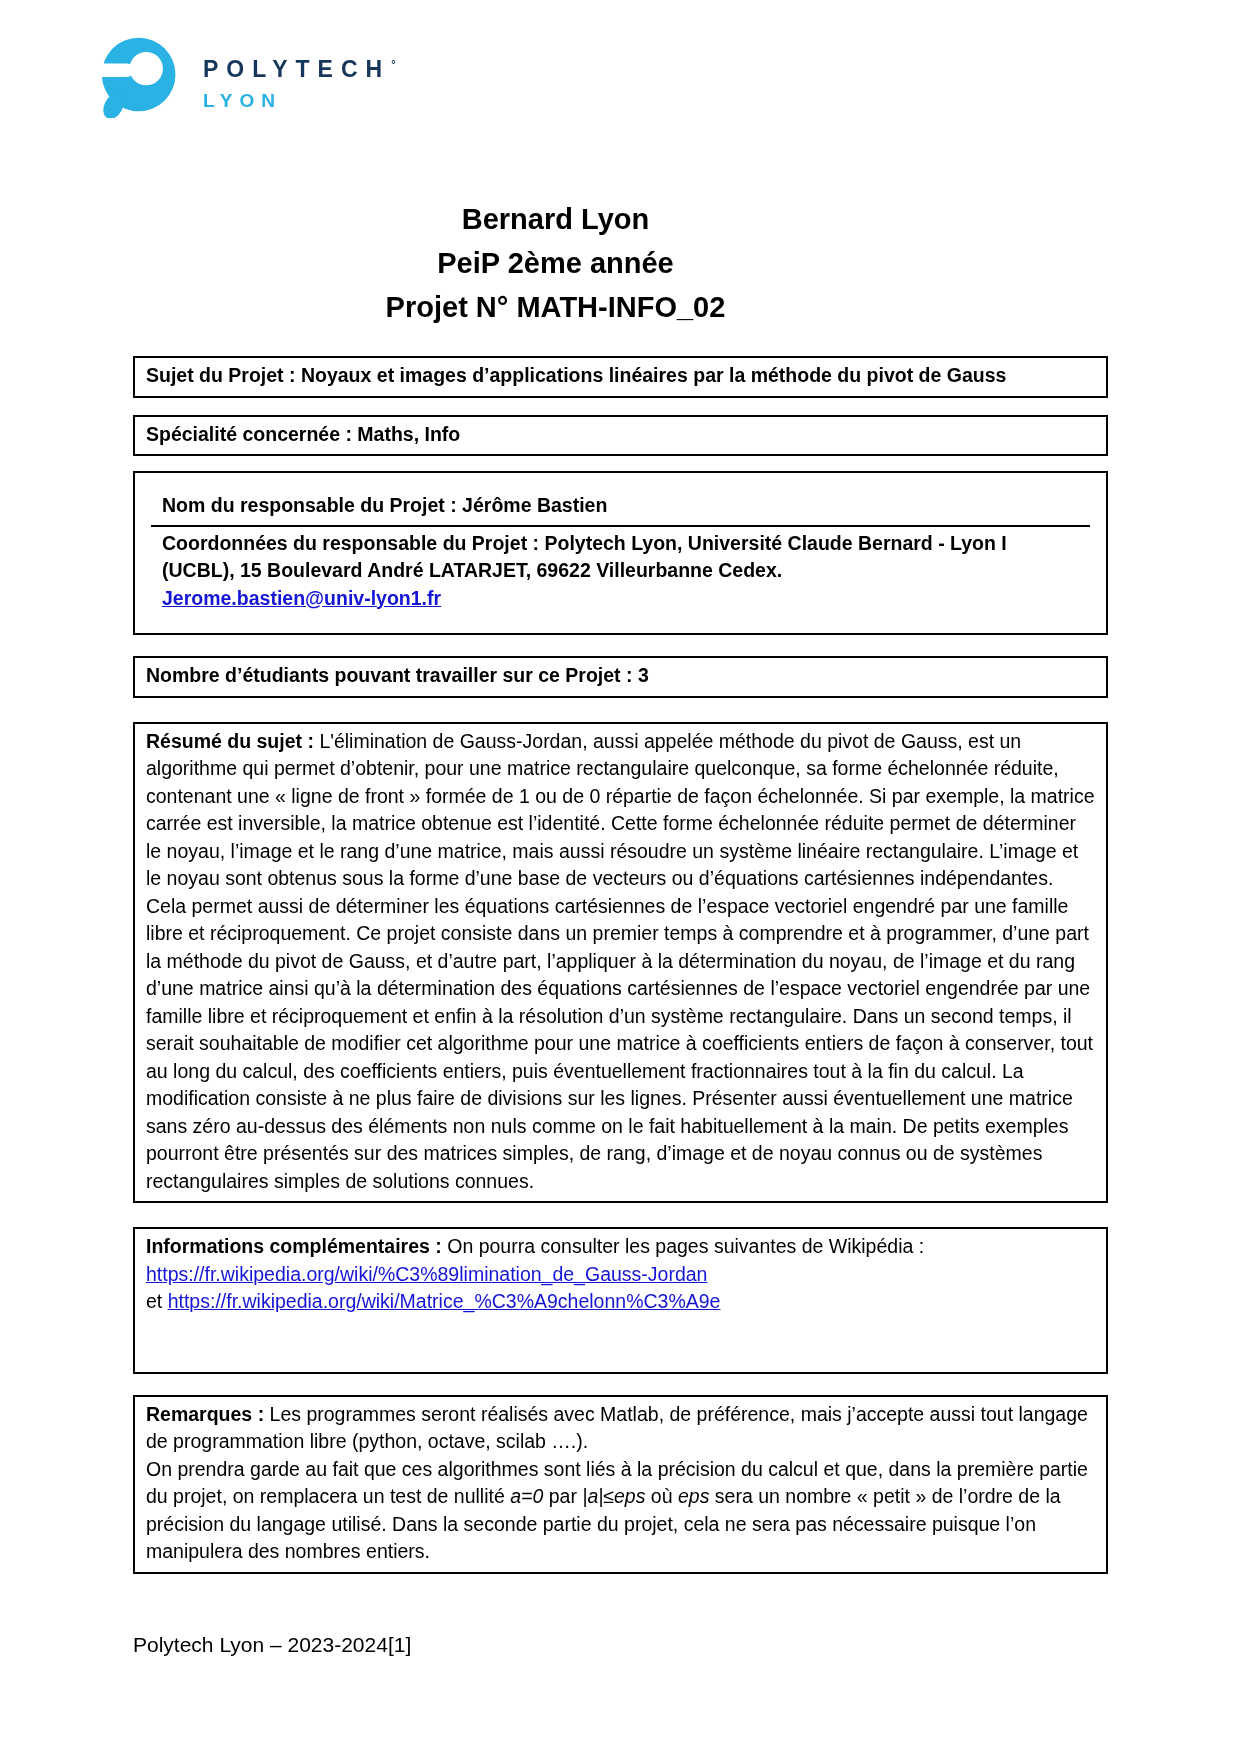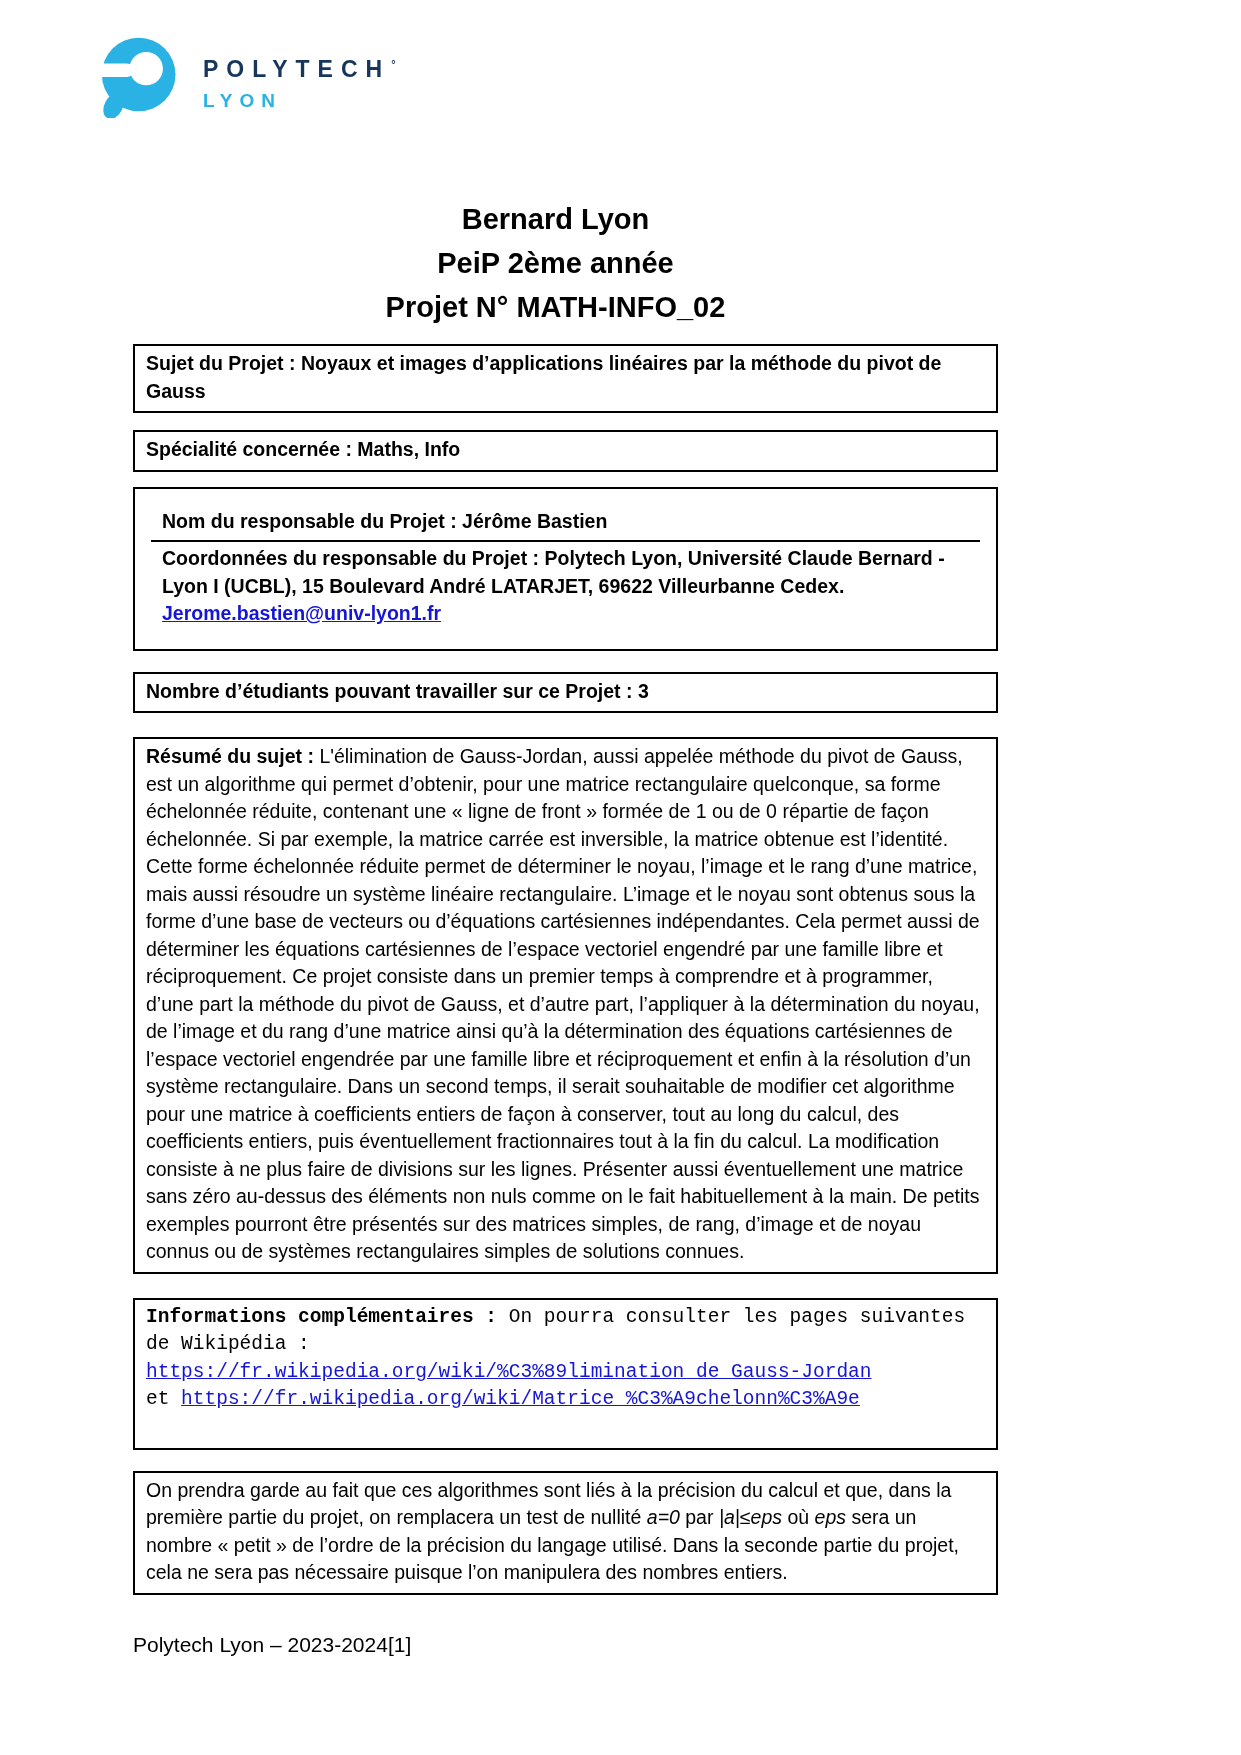--- a/index.html
+++ b/index.html
@@ -21,35 +21,35 @@
   .city{color:var(--logo-cyan,#29b2e3);font-weight:bold;font-size:19px;letter-spacing:7px;margin-top:7px;}
 
   
   .doc-title{
     position:absolute;top:178px;left:133px;width:975px;box-sizing:border-box;
     padding-right:130px;text-align:center;
     font-size:29px;font-weight:bold;line-height:44px;
   }
 
   
-  .content{position:absolute;top:344px;left:133px;width:865px;}
+  .content{position:absolute;top:356px;left:133px;width:975px;}
   .box{
     box-sizing:border-box;border:2px solid var(--border,#000);
     font-size:19.5px;line-height:27.5px;
     padding:4px 11px 6px 11px;
   }
   .box p{margin:0;}
   .box.no-pad{padding:16px;}
   .box .row{padding:3px 11px 5px 11px;}
   .box .row-sep{border-top:2px solid var(--border,#000);}
   .mb-s{margin-bottom:15px;}
   .mb-m{margin-bottom:17px;}
   .mb-l{margin-bottom:21px;}
   .mb-xl{margin-bottom:24px;}
-  .box.tall{padding-bottom:34px;font-family:Liberation Mono, monospace;}
+  .box.tall{padding-bottom:56px;}
   .box .para + .para{margin-top:0;}
 
   
   .footer{
     position:absolute;left:133px;right:148px;top:1632px;
     display:flex;justify-content:flex-start;
     font-size:21px;line-height:26px;
   }
 </style>
 </head>
@@ -95,20 +95,21 @@
 
   <section class="box mb-xl">
     <p><span class="b">Résumé du sujet : </span><span>L'élimination de Gauss-Jordan, aussi appelée méthode du pivot de Gauss, est un algorithme qui permet d’obtenir, pour une matrice rectangulaire quelconque, sa forme échelonnée réduite, contenant une « ligne de front » formée de 1 ou de 0 répartie de façon échelonnée. Si par exemple, la matrice carrée est inversible, la matrice obtenue est l’identité. Cette forme échelonnée réduite permet de déterminer le noyau, l’image et le rang d’une matrice, mais aussi résoudre un système linéaire rectangulaire. L’image et le noyau sont obtenus sous la forme d’une base de vecteurs ou d’équations cartésiennes indépendantes. Cela permet aussi de déterminer les équations cartésiennes de l’espace vectoriel engendré par une famille libre et réciproquement. Ce projet consiste dans un premier temps à comprendre et à programmer, d’une part la méthode du pivot de Gauss, et d’autre part, l’appliquer à la détermination du noyau, de l’image et du rang d’une matrice ainsi qu’à la détermination des équations cartésiennes de l’espace vectoriel engendrée par une famille libre et réciproquement et enfin à la résolution d’un système rectangulaire. Dans un second temps, il serait souhaitable de modifier cet algorithme pour une matrice à coefficients entiers de façon à conserver, tout au long du calcul, des coefficients entiers, puis éventuellement fractionnaires tout à la fin du calcul. La modification consiste à ne plus faire de divisions sur les lignes. Présenter aussi éventuellement une matrice sans zéro au-dessus des éléments non nuls comme on le fait habituellement à la main. De petits exemples pourront être présentés sur des matrices simples, de rang, d’image et de noyau connus ou de systèmes rectangulaires simples de solutions connues.</span></p>
   </section>
 
   <section class="box tall mb-l">
     <p><span class="b">Informations complémentaires : </span><span>On pourra consulter les pages suivantes de Wikipédia :</span><br><a class="link">https://fr.wikipedia.org/wiki/%C3%89limination_de_Gauss-Jordan</a><br><span>et </span><a class="link">https://fr.wikipedia.org/wiki/Matrice_%C3%A9chelonn%C3%A9e</a></p>
   </section>
 
   <section class="box">
+    <p class="para"><span class="b">Remarques : </span><span>Les programmes seront réalisés avec Matlab, de préférence, mais j’accepte aussi tout langage de programmation libre (python, octave, scilab ….).</span></p>
     <p class="para"><span>On prendra garde au fait que ces algorithmes sont liés à la précision du calcul et que, dans la première partie du projet, on remplacera un test de nullité </span><span class="i">a=0</span><span> par </span><span class="i">|a|≤eps</span><span> où </span><span class="i">eps</span><span> sera un nombre « petit » de l’ordre de la précision du langage utilisé. Dans la seconde partie du projet, cela ne sera pas nécessaire puisque l’on manipulera des nombres entiers.</span></p>
   </section>
 
 </main>
 
 <footer class="footer">
   <span>Polytech Lyon – 2023-2024</span>
   <span>[1]</span>
 </footer>
 

